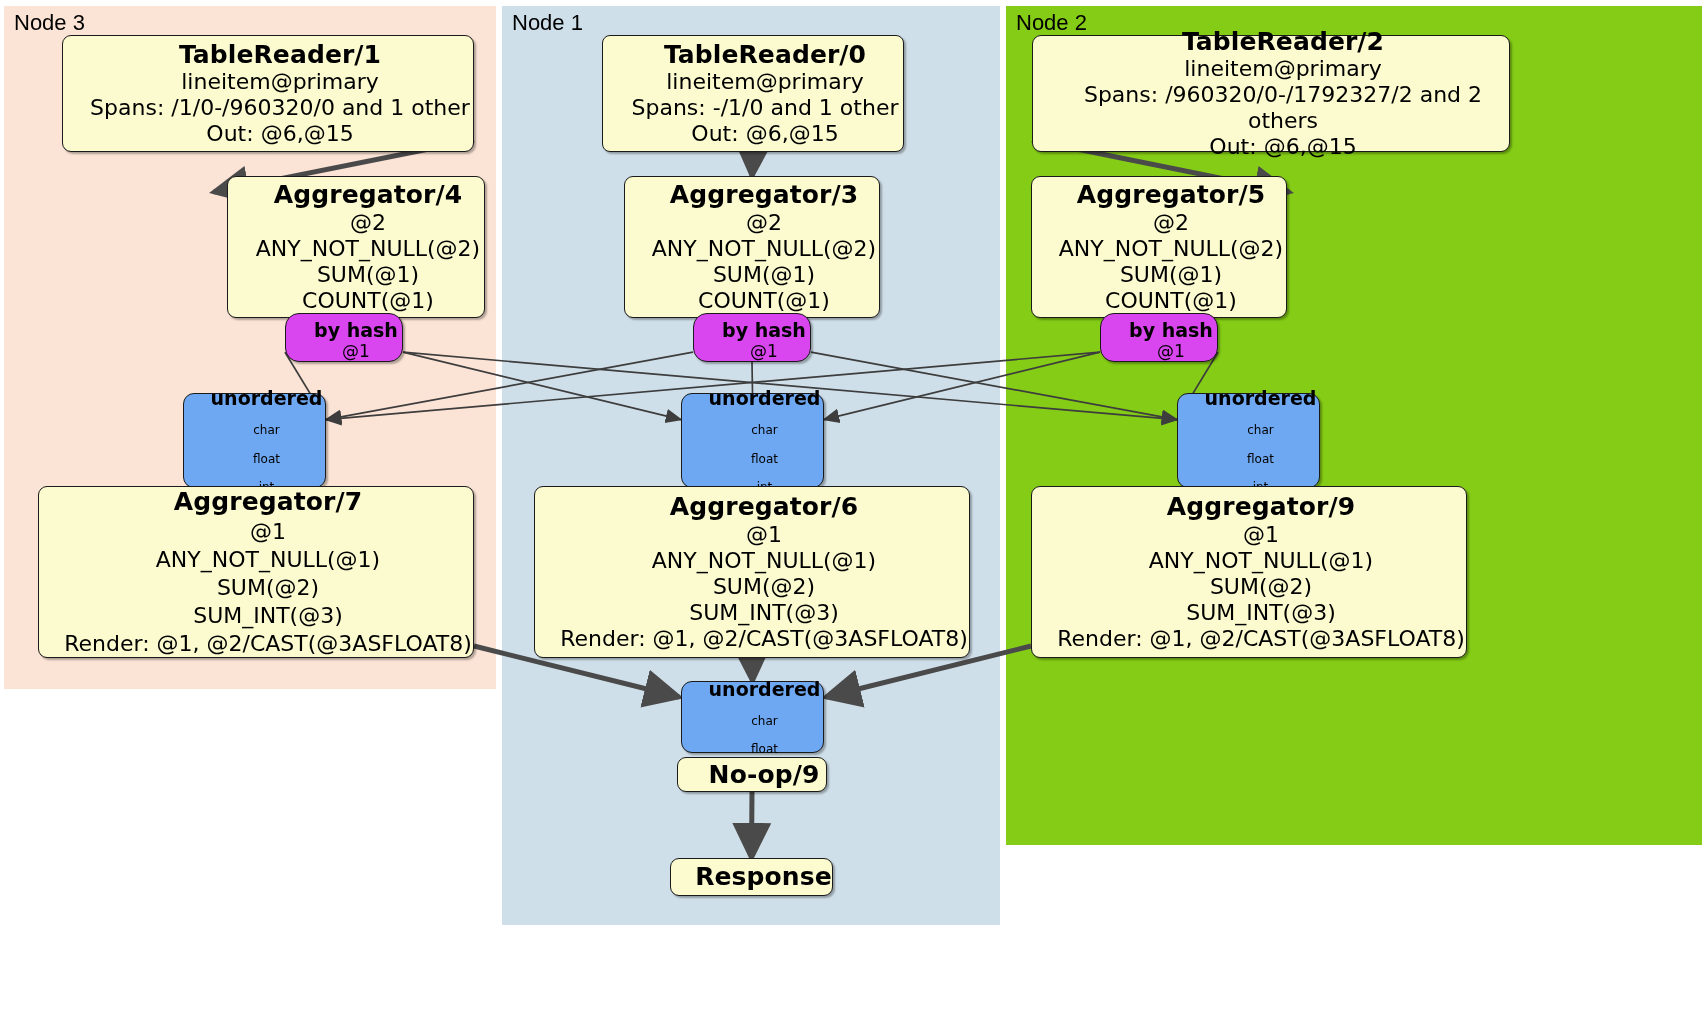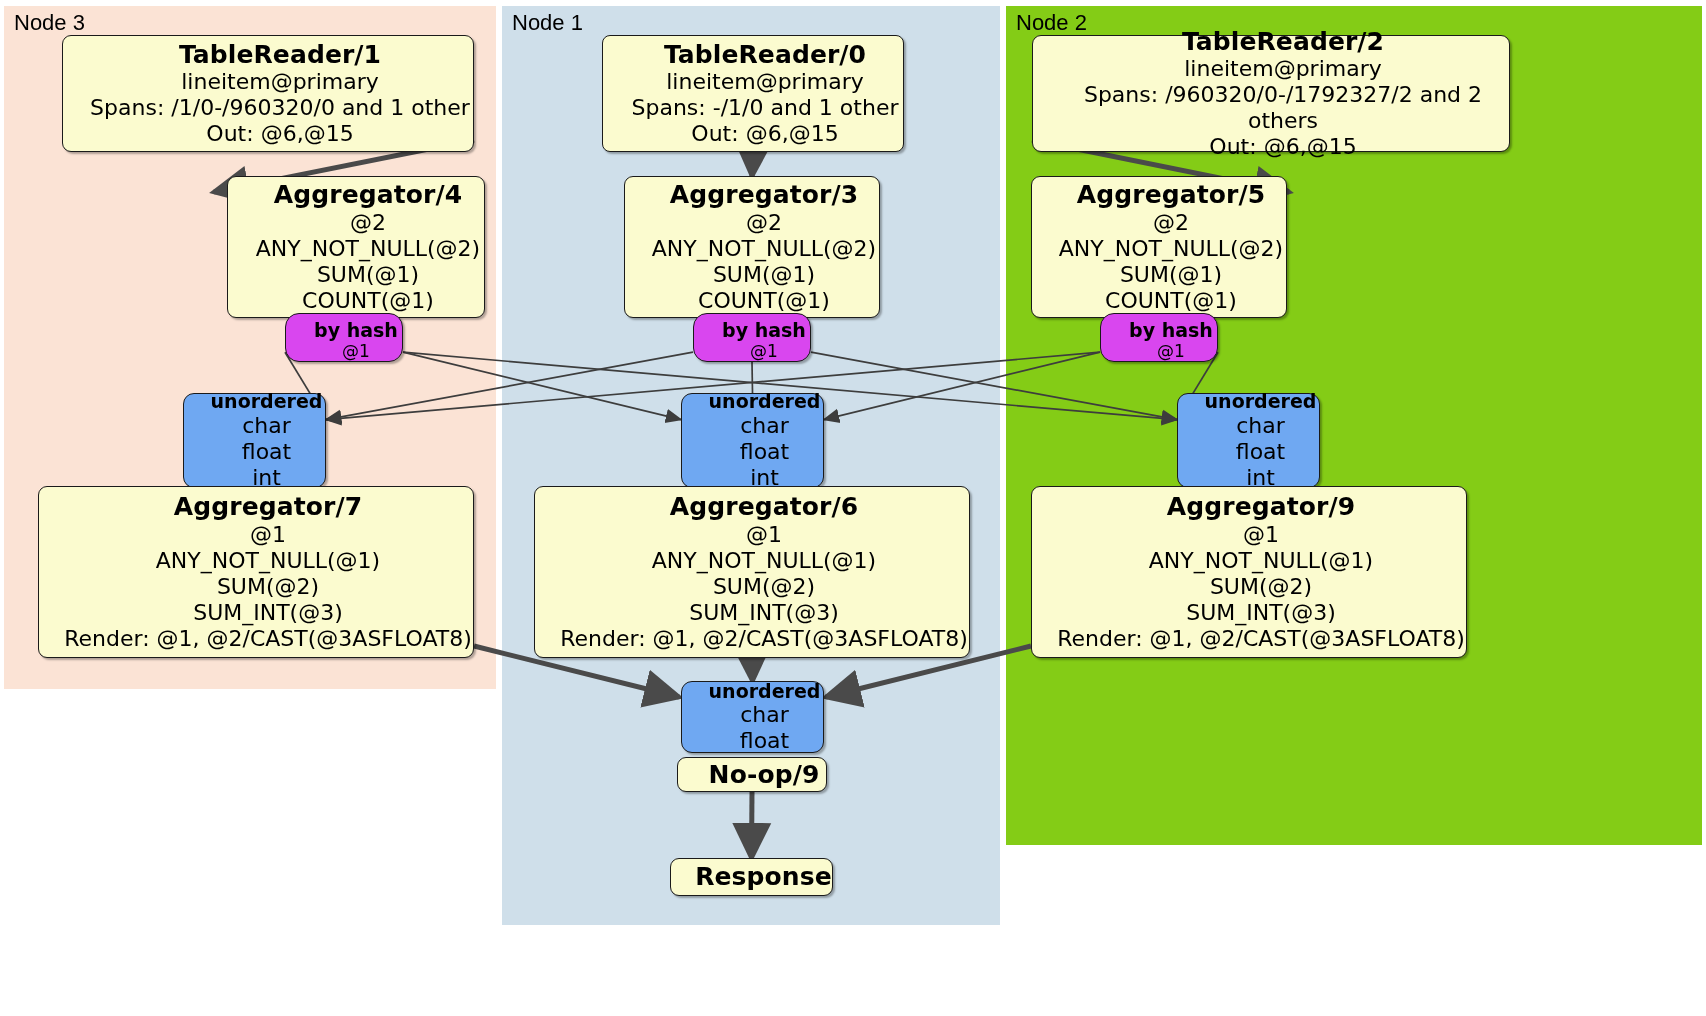--- a/index.html
+++ b/index.html
@@ -28,21 +28,21 @@
     box-shadow:2px 2px 2px rgba(0,0,0,.30);
     text-align:center;line-height:1.18;padding-left:24px;
   }
   .proc{background:#fbfbcf;}
   .router{background:#d946ef;border-radius:14px;justify-content:flex-end;}
   .receiver{background:#6fa8f2;border-radius:11px;}
   .title{font-weight:bold;font-size:25px;color:#000;letter-spacing:.1px;}
   .title-sm{font-weight:bold;font-size:19px;color:#000;}
   .sub{font-size:22px;color:#000;}
   .sub-sm{font-size:17px;color:#000;}
-  .sub-xs{font-size:22px;color:#000;}
+  .sub-xs{font-size:12px;color:#000;margin-top:14px;}
 </style>
 </head>
 <body>
 
 <div id="stage">
 
   <div class="panel" id="panel-node3" style="left: 4px; top: 6px; width: 492px; height: 683px; background: rgb(251, 227, 213);">
     <span class="panel-label">Node 3</span>
   </div>
   <div class="panel" id="panel-node1" style="left: 502px; top: 6px; width: 498px; height: 919px; background: rgb(207, 223, 234);">
@@ -144,21 +144,21 @@
         <div class="sub-xs">char</div>
         <div class="sub-xs">float</div>
         <div class="sub-xs">int</div>
       </div>
       <div class="nodebox receiver" style="left: 1177px; top: 393px; width: 143px; height: 95px;">
         <div class="title-sm">unordered</div>
         <div class="sub-xs">char</div>
         <div class="sub-xs">float</div>
         <div class="sub-xs">int</div>
       </div>
-      <div class="nodebox proc" style="left: 38px; top: 486px; width: 436px; height: 172px;">
+      <div class="nodebox proc" style="left: 38px; top: 486px; width: 436px; height: 172px; justify-content: space-between;">
         <div class="title">Aggregator/7</div>
         <div class="sub">@1</div>
         <div class="sub">ANY_NOT_NULL(@1)</div>
         <div class="sub">SUM(@2)</div>
         <div class="sub">SUM_INT(@3)</div>
         <div class="sub">Render: @1, @2/CAST(@3ASFLOAT8)</div>
       </div>
       <div class="nodebox proc" style="left: 534px; top: 486px; width: 436px; height: 172px;">
         <div class="title">Aggregator/6</div>
         <div class="sub">@1</div>

